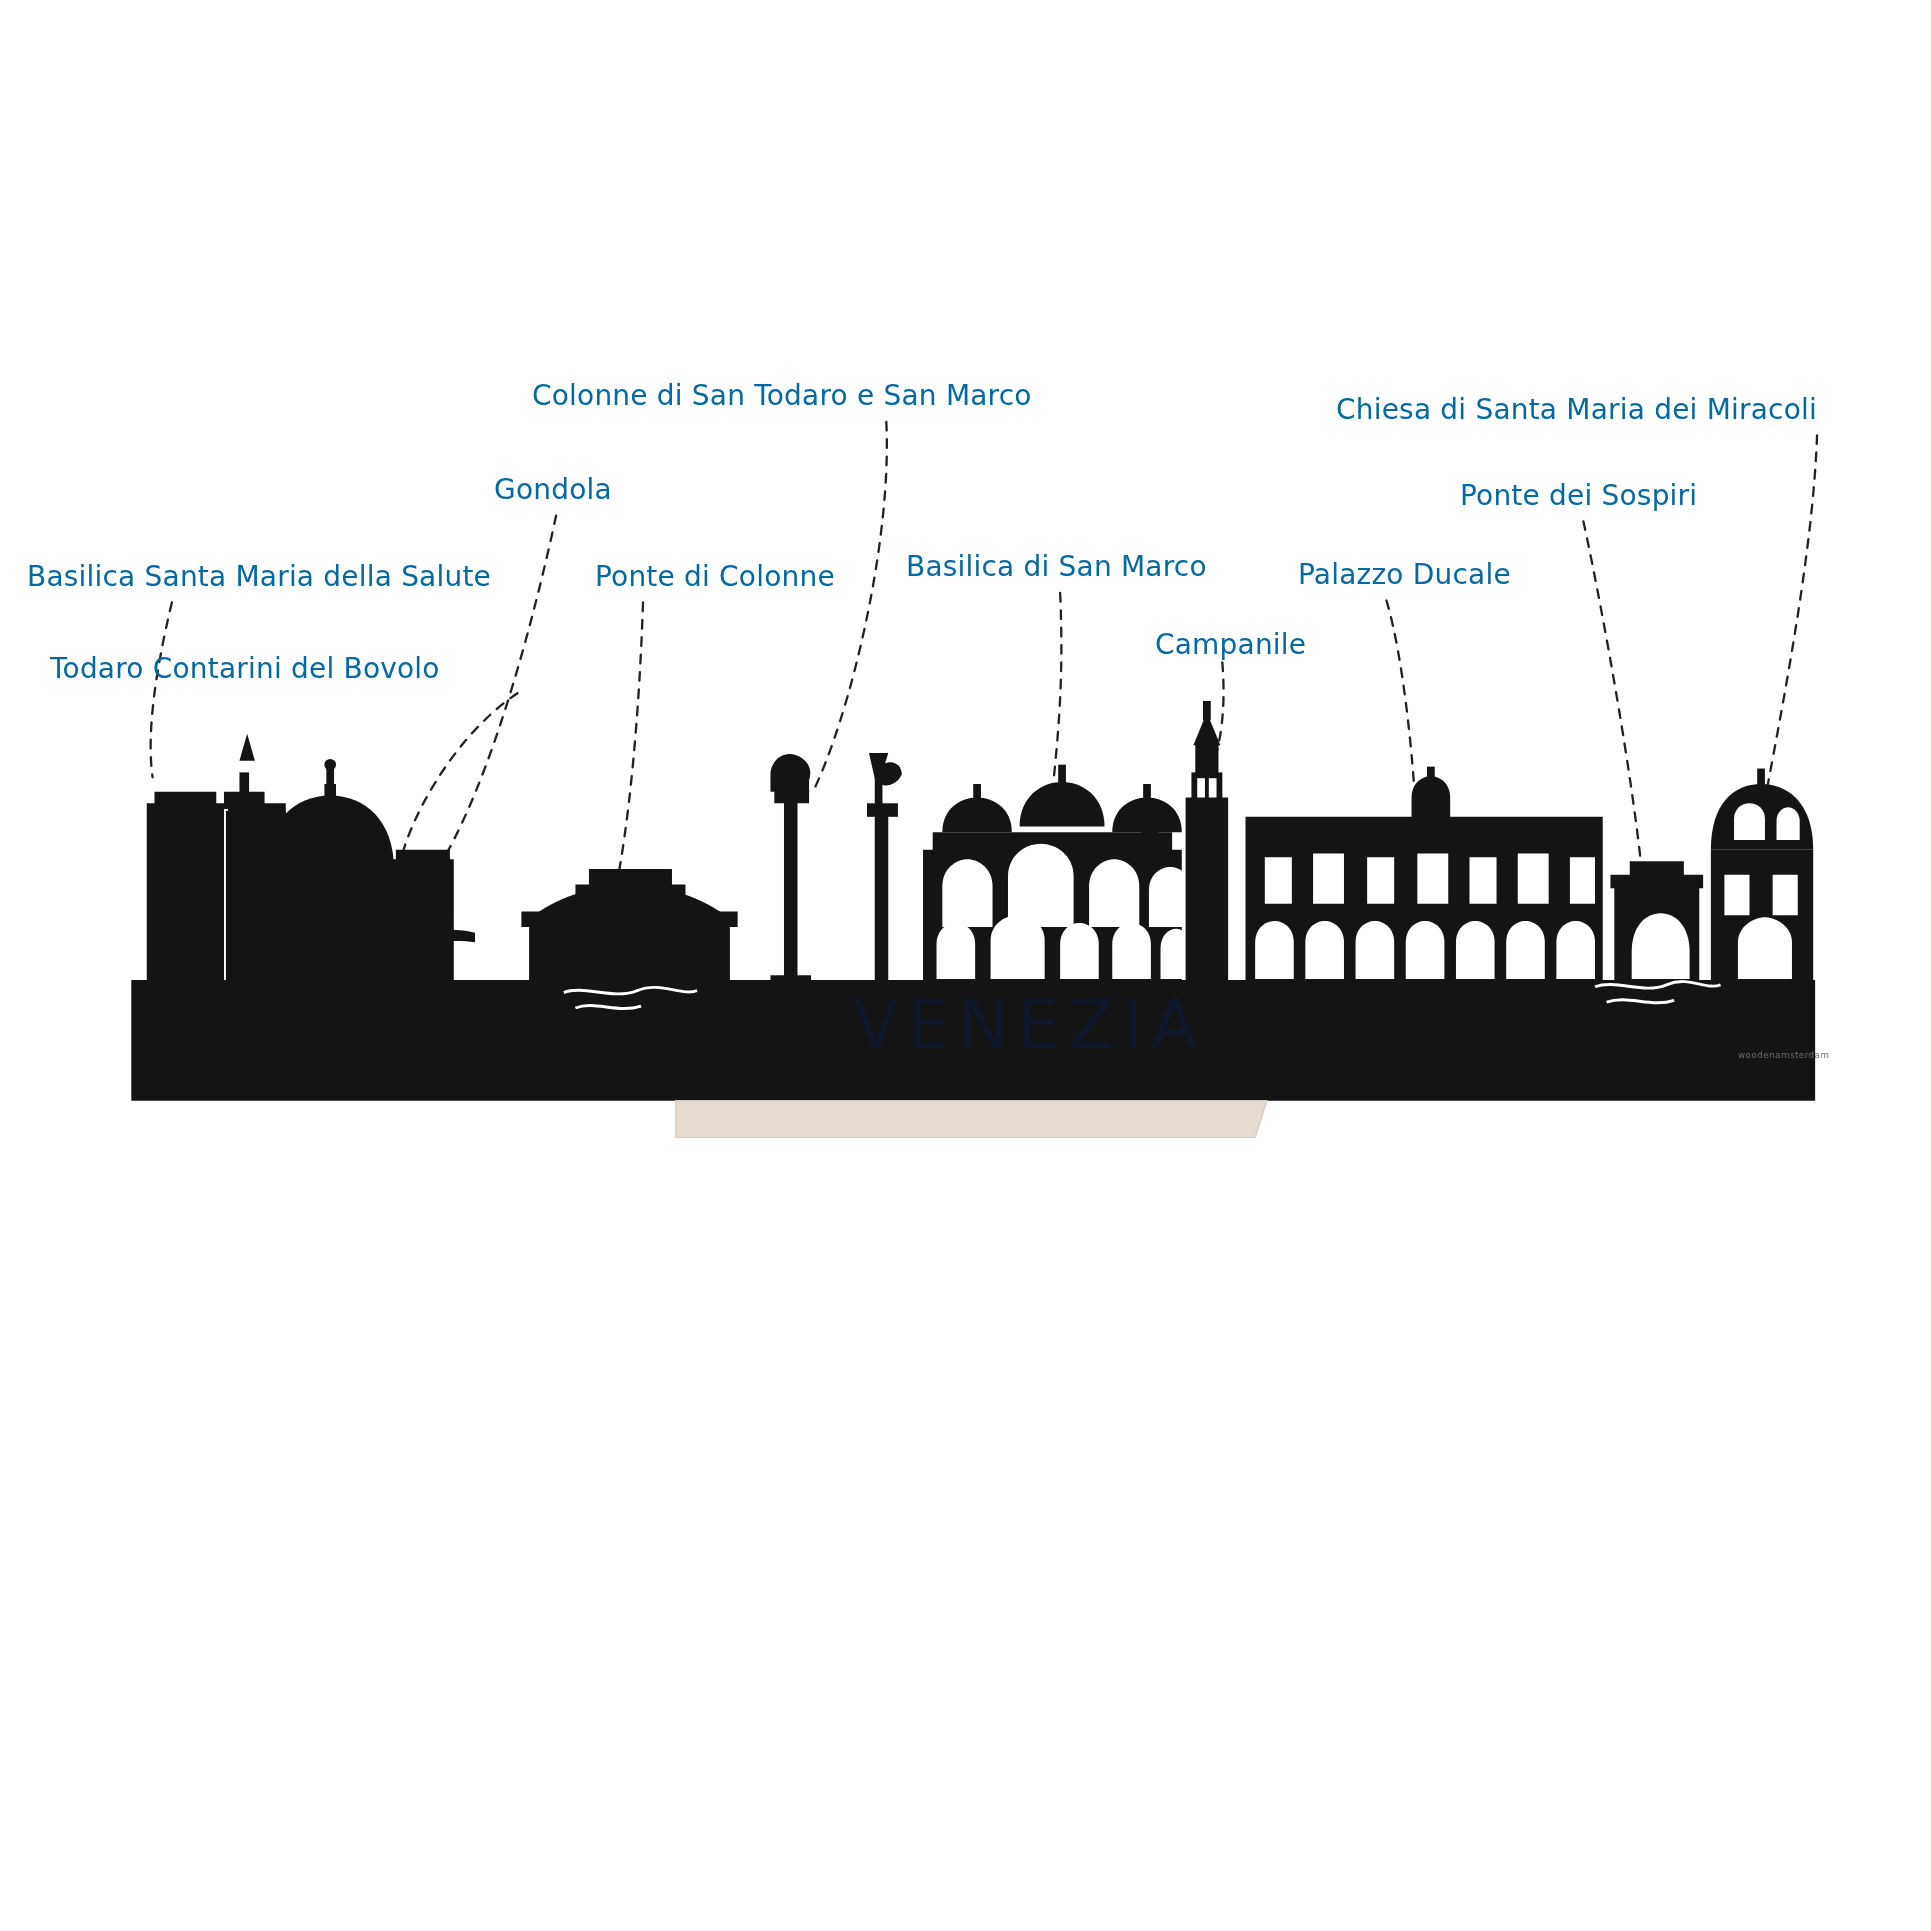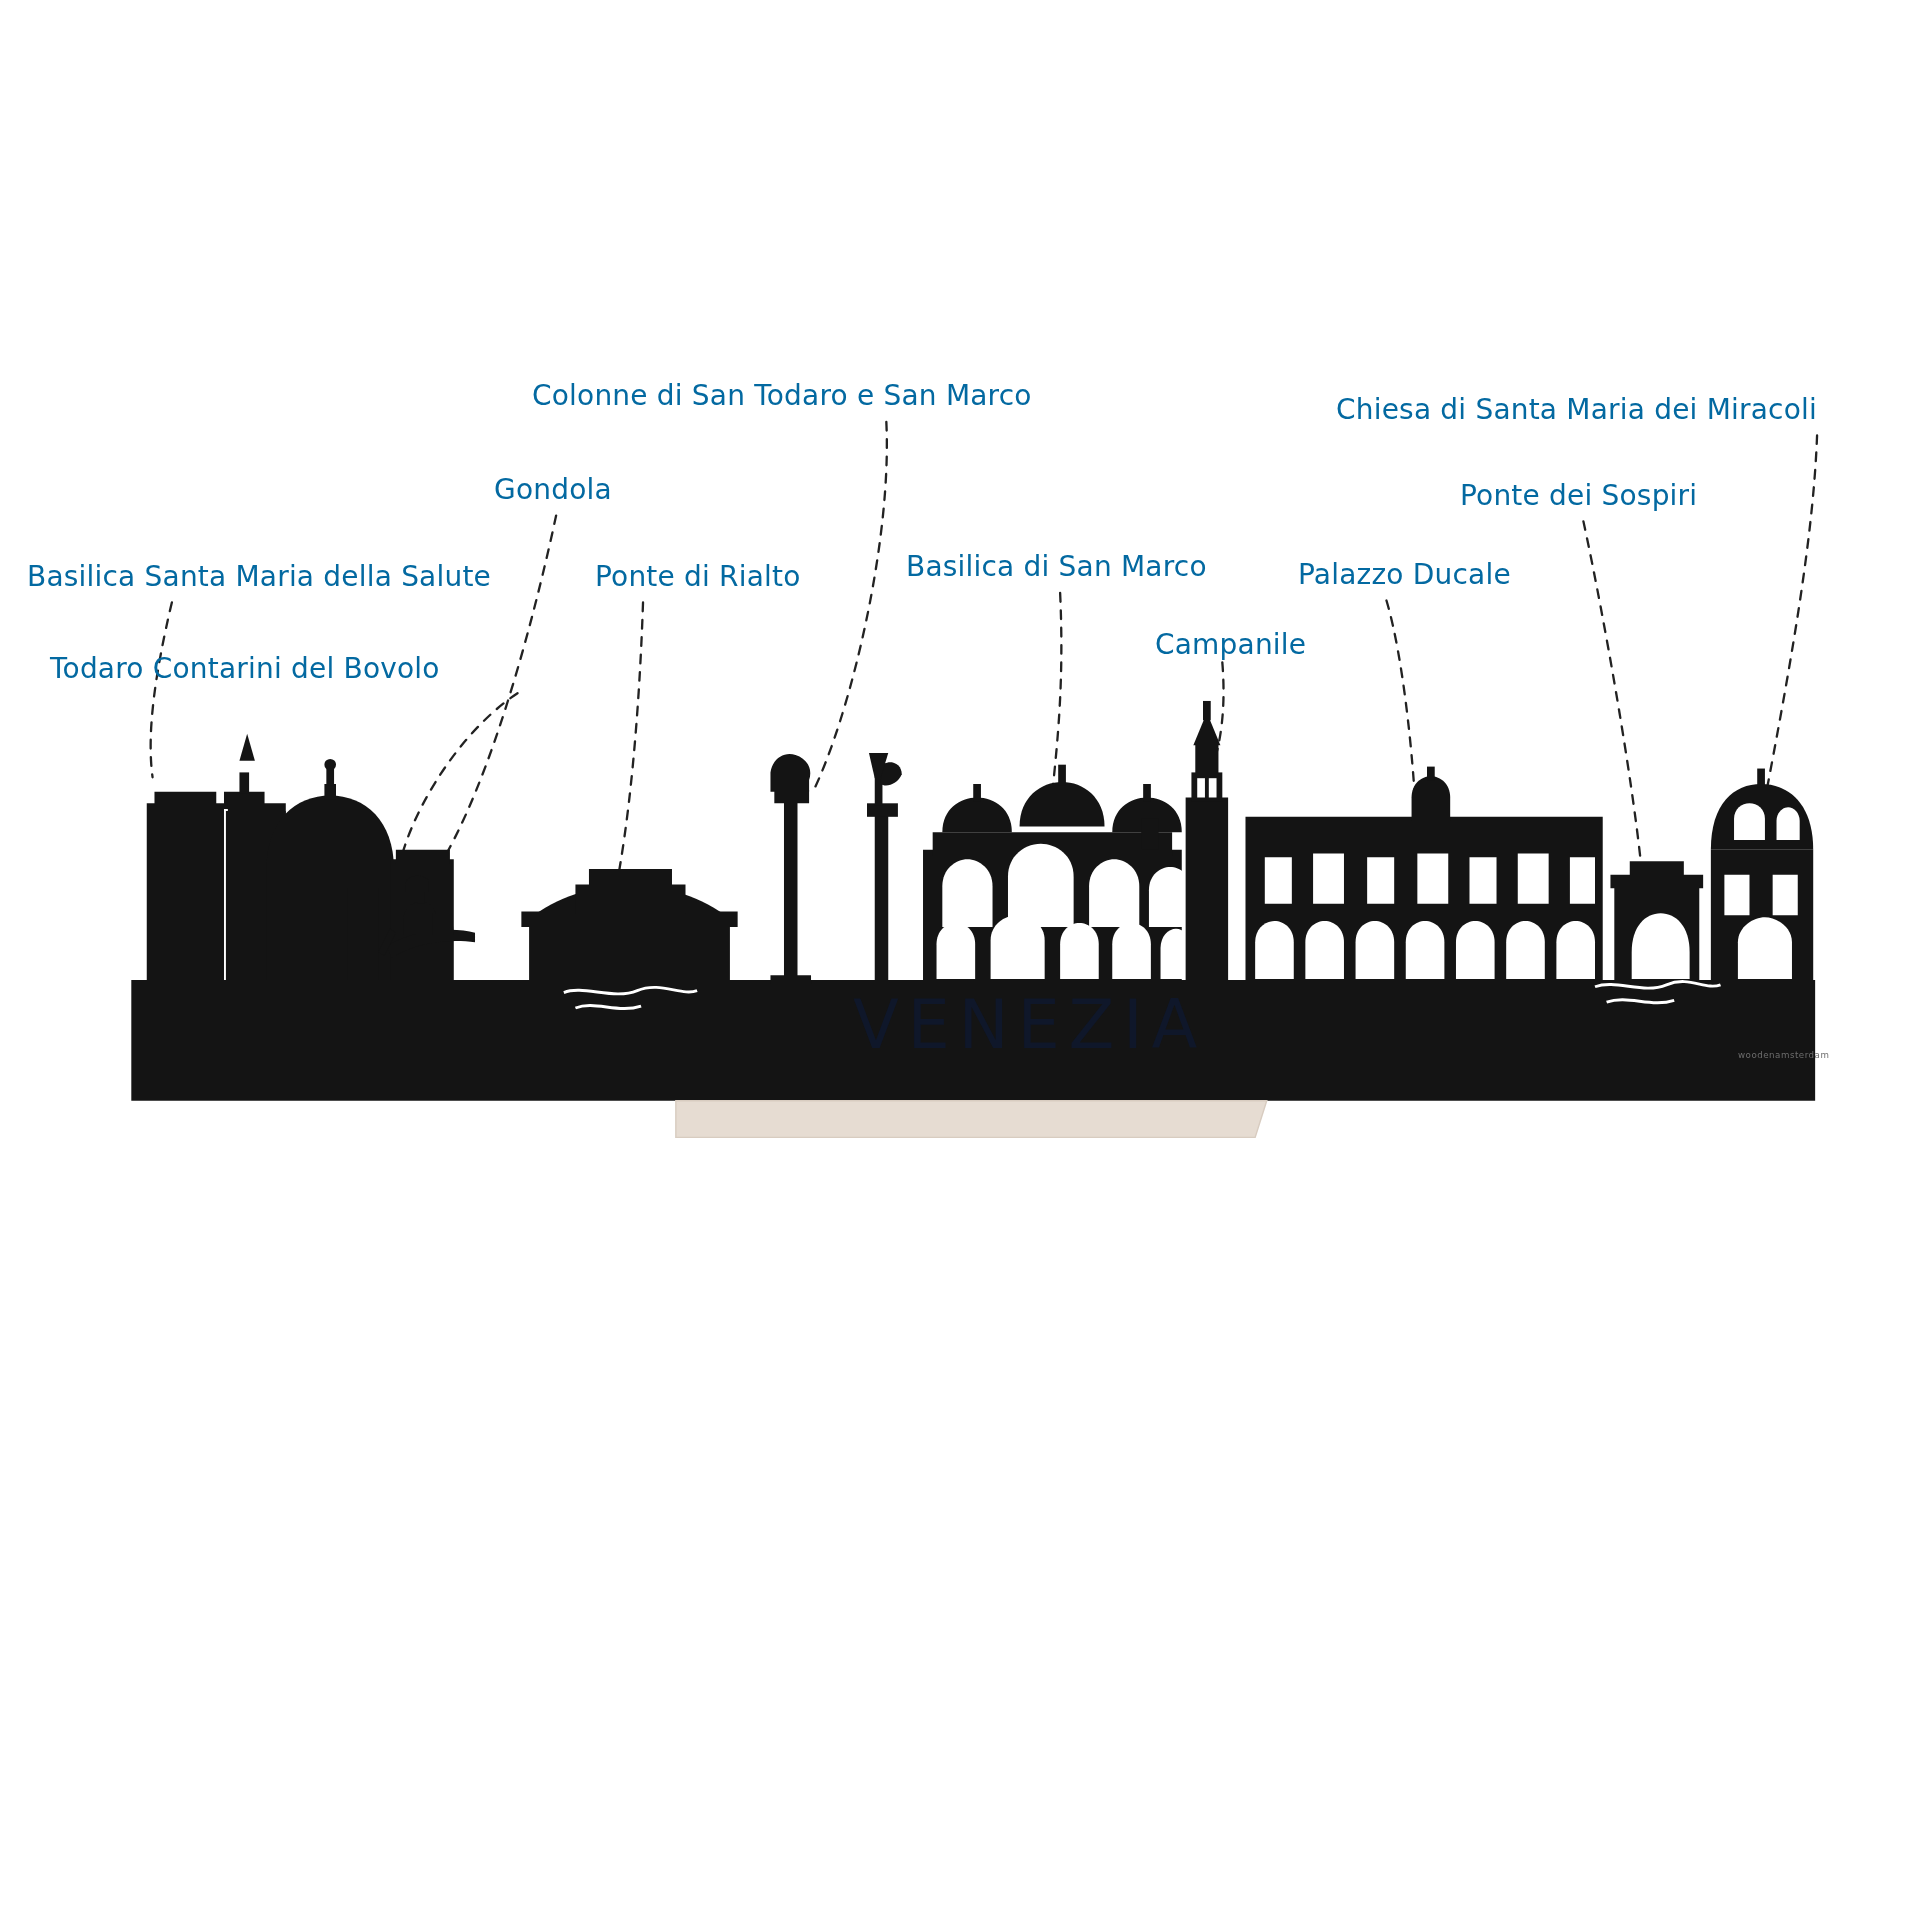--- a/index.html
+++ b/index.html
@@ -210,21 +210,21 @@
 
     <path d="M 700 1140 L 1312 1140 L 1300 1178 L 700 1178 Z" fill="#e6dcd2" stroke="#d8ccc0" stroke-width="1.5"></path>
   </svg>
 
   <div class="wordmark">VENEZIA</div>
   <div class="brandmark">woodenamsterdam</div>
 
   <div class="label" style="left:27px; top:560px;">Basilica Santa Maria della Salute</div>
   <div class="label" style="left:50px; top:652px;">Todaro Contarini del Bovolo</div>
   <div class="label" style="left:494px; top:473px;">Gondola</div>
-  <div class="label" style="left:595px; top:560px;">Ponte di Rialto</div>
+  <div class="label" style="left:595px; top:560px;">Ponte di Colonne</div>
   <div class="label" style="left:532px; top:379px;">Colonne di San Todaro e San Marco</div>
   <div class="label" style="left:906px; top:550px;">Basilica di San Marco</div>
   <div class="label" style="left:1155px; top:620px;margin-top:8px;">Campanile</div>
   <div class="label" style="left:1298px; top:558px;">Palazzo Ducale</div>
   <div class="label" style="left:1460px; top:479px;">Ponte dei Sospiri</div>
   <div class="label" style="left:1336px; top:393px;">Chiesa di Santa Maria dei Miracoli</div>
 
 </div>
 
 

